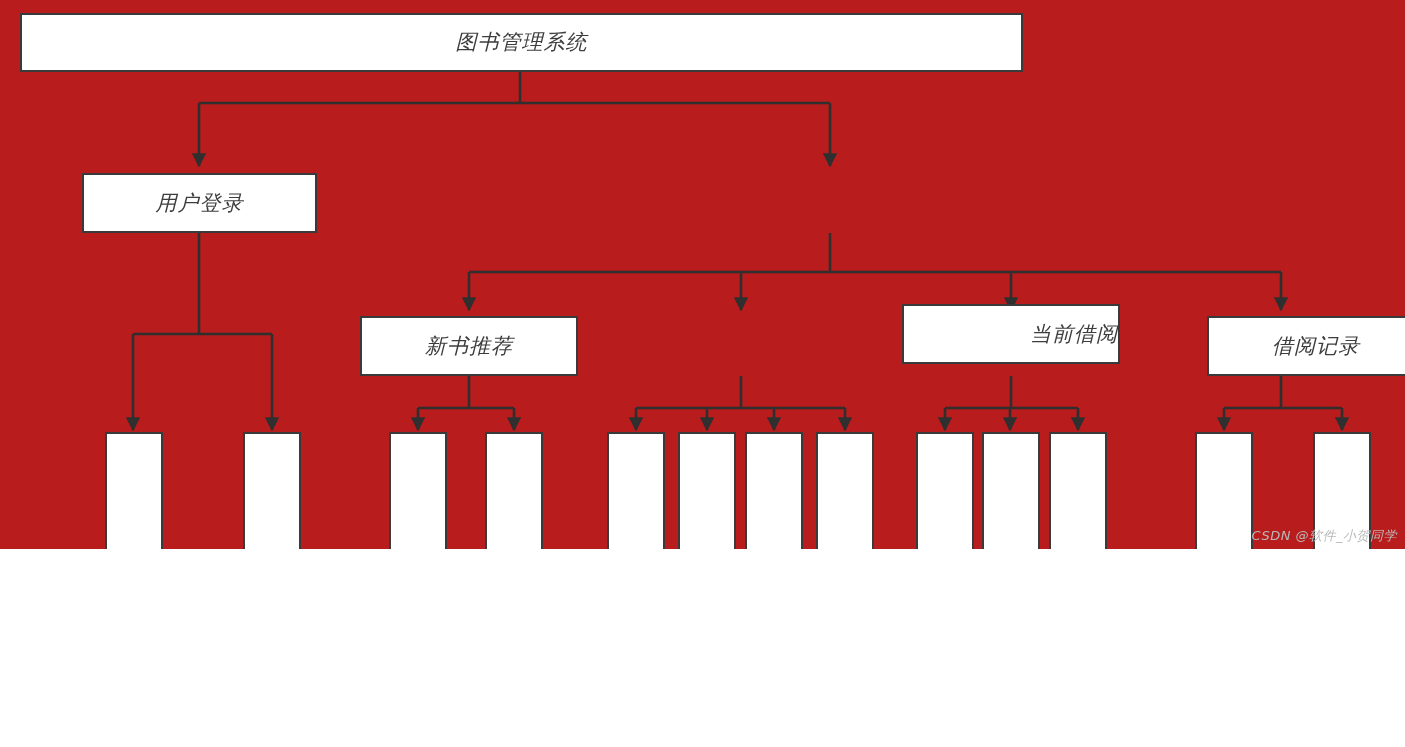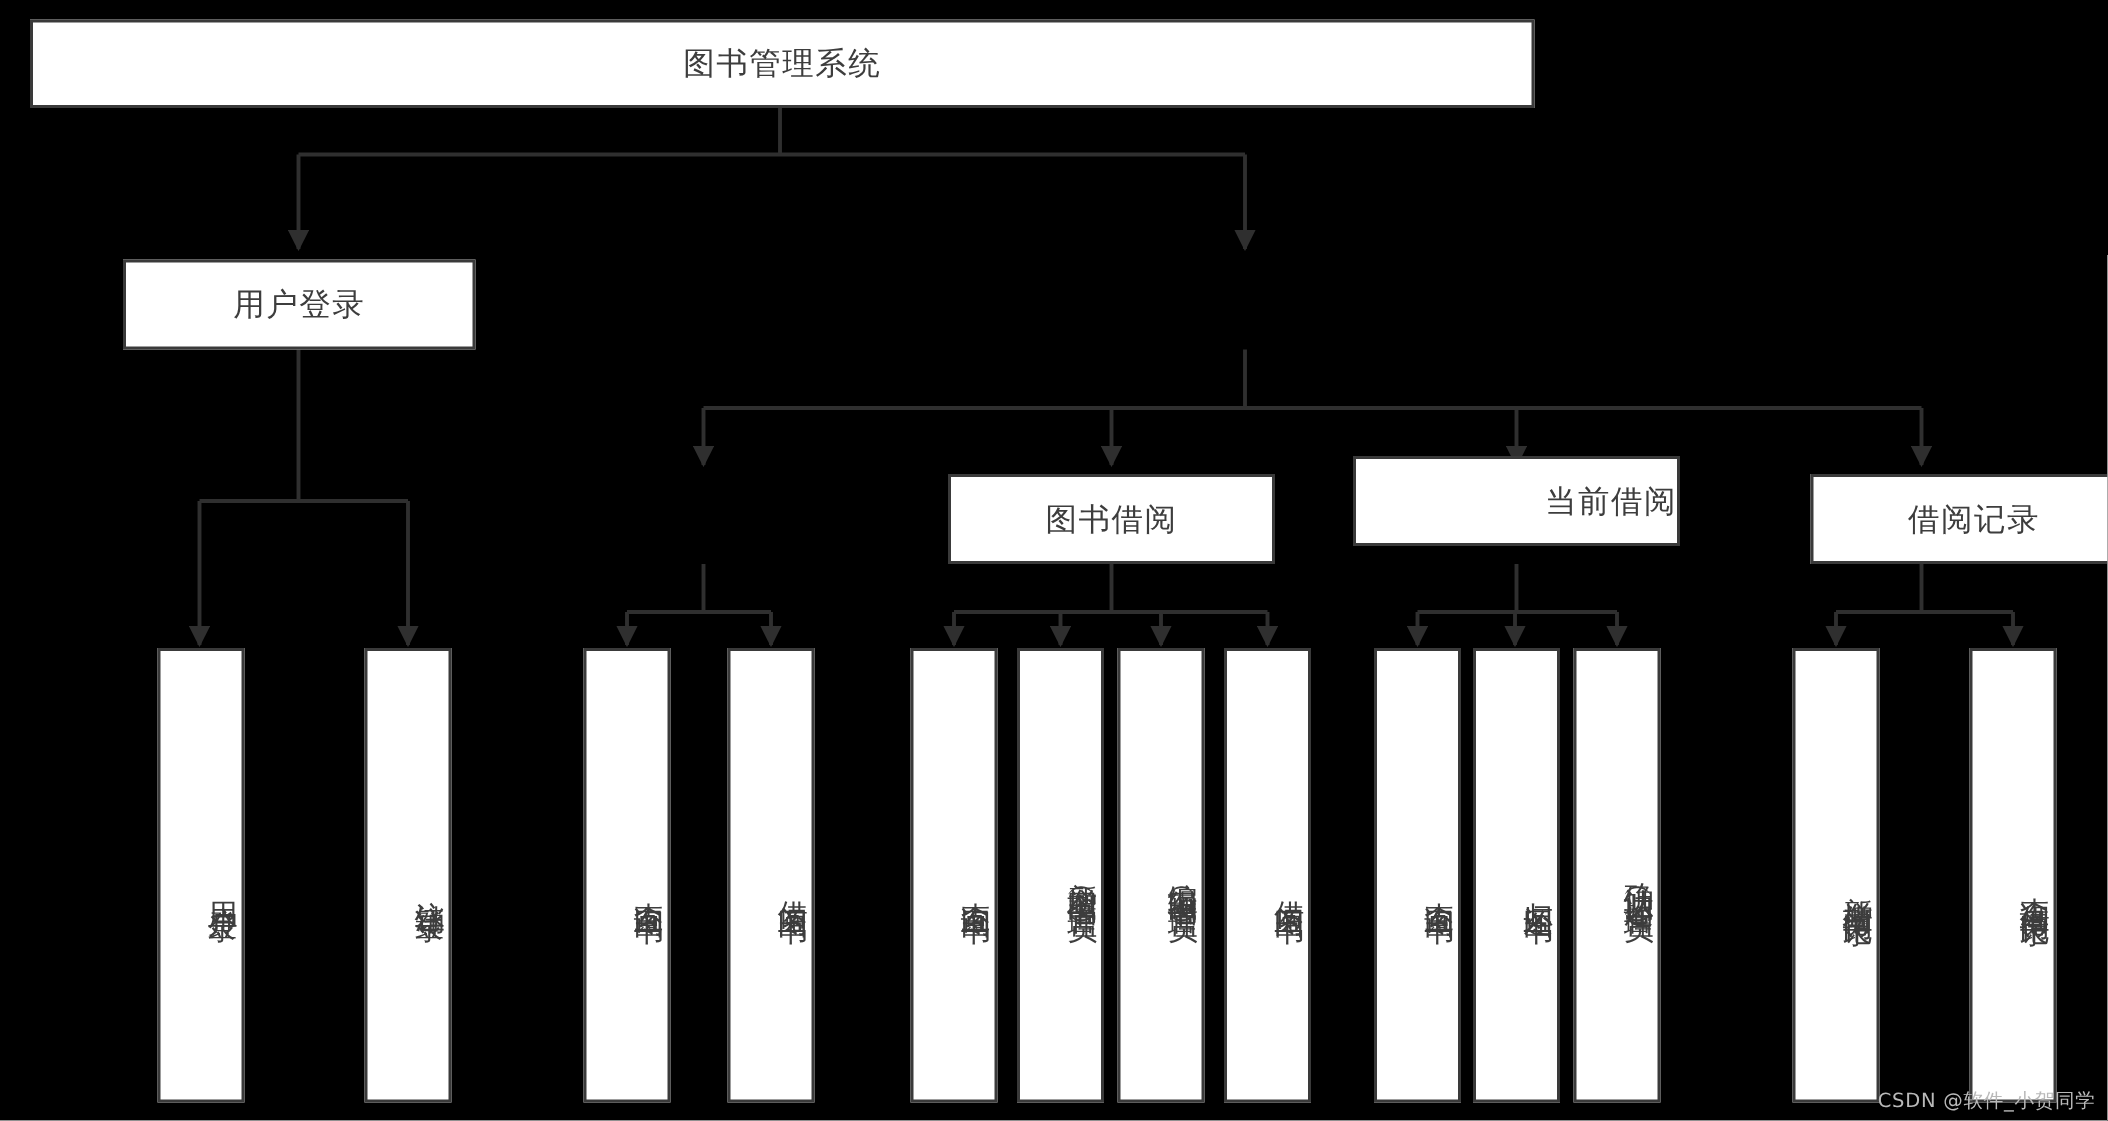--- a/index.html
+++ b/index.html
@@ -7,23 +7,24 @@
     margin: 0;
     padding: 0;
     background: #ffffff;
   }
   body {
     font-family: "DejaVu Sans", "Liberation Sans", sans-serif;
   }
   #canvas {
     position: relative;
     width: 1405px;
-    height: 747px;
-    background: #000000;
+    height: 549px;
+    background: #b91c1c;
     overflow: hidden;
+    font-style: italic;
   }
   #wires {
     position: absolute;
     left: 0;
     top: 0;
     width: 1405px;
     height: 747px;
     pointer-events: none;
   }
   .node {
@@ -126,22 +127,22 @@
   </svg>
 
   <div class="node" style="left:20px; top:13px; width:1003px; height:59px;">
     <span class="node-label">图书管理系统</span>
   </div>
 
   <div class="node" style="left:82px; top:173px; width:235px; height:60px;">
     <span class="node-label">用户登录</span>
   </div>
 
-  <div class="node" style="left:632px; top:316px; width:218px; height:60px;">
-    <span class="node-label">图书借阅</span>
+  <div class="node" style="left:360px; top:316px; width:218px; height:60px;">
+    <span class="node-label">新书推荐</span>
   </div>
   <div class="node" style="left:902px; top:304px; width:218px; height:60px;justify-content:flex-end;">
     <span class="node-label">当前借阅</span>
   </div>
   <div class="node" style="left:1172px; top:316px; width:218px; height:60px;margin-left:35px;">
     <span class="node-label">借阅记录</span>
   </div>
 
   <div class="node vert" style="left:105px; top:432px; width:58px; height:303px;">
     <span class="node-label">用户登录</span>

